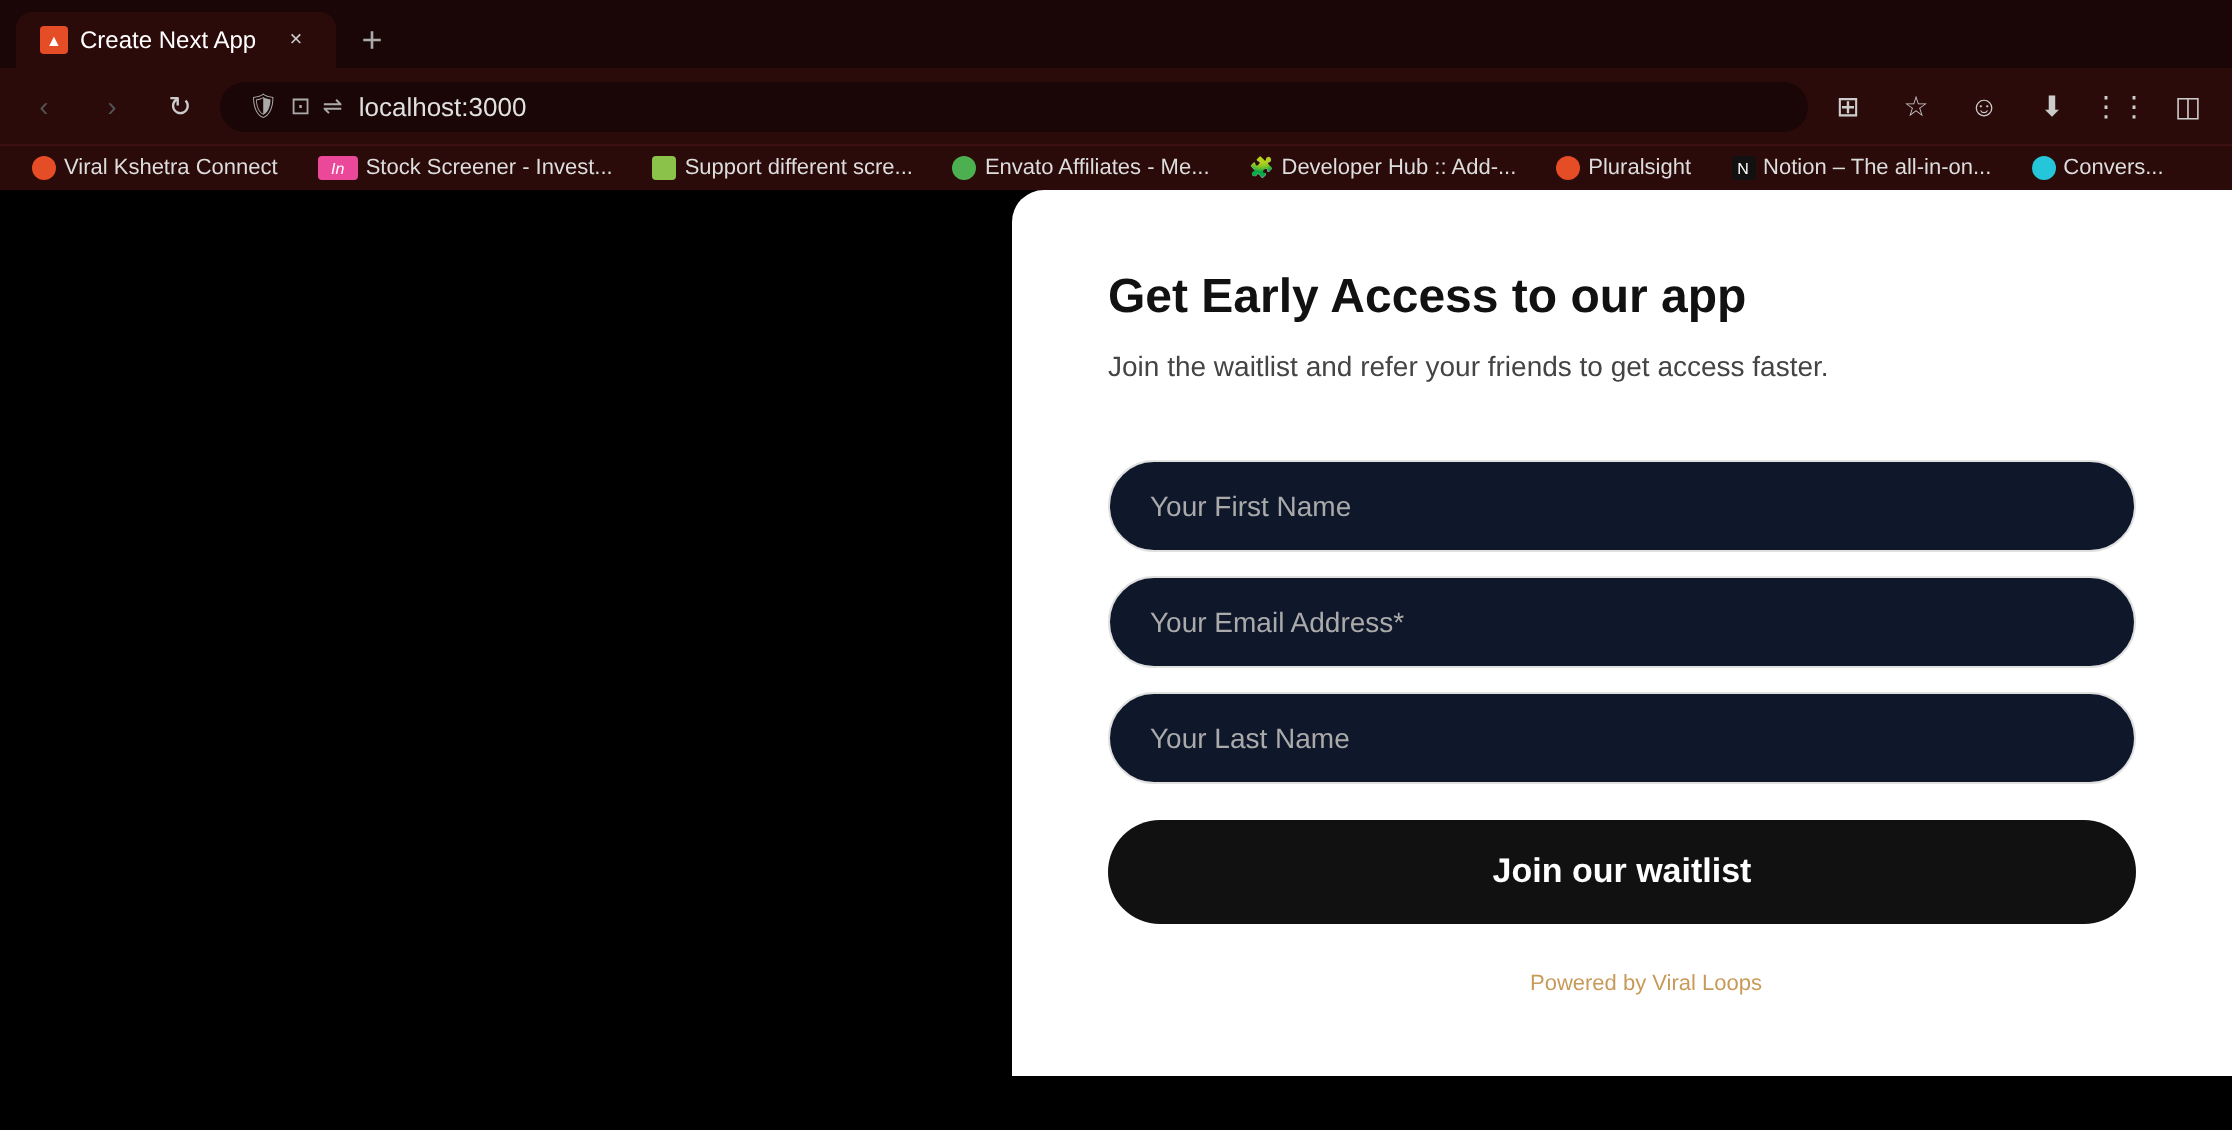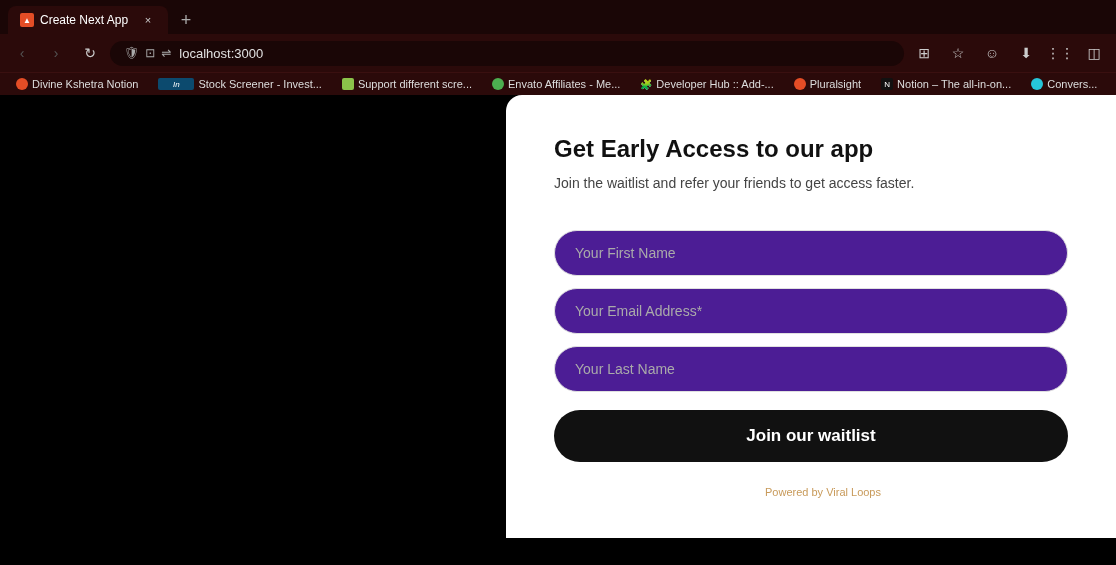--- a/index.html
+++ b/index.html
@@ -241,21 +241,21 @@
     }
 
     .form-input {
       width: 100%;
       padding: 14px 20px;
       border: 1px solid #e0e0e0;
       border-radius: 30px;
       font-size: 14px;
       color: #888;
       outline: none;
-      background: #4c1d95;
+      background: #0f172a;
       font-family: inherit;
     }
 
     .form-input::placeholder {
       color: #aaa;
     }
 
     .submit-btn {
       width: 100%;
       padding: 16px;
@@ -315,24 +315,24 @@
       <div class="toolbar-btn">☺</div>
       <div class="toolbar-btn">⬇</div>
       <div class="toolbar-btn">⋮⋮</div>
       <div class="toolbar-btn">◫</div>
     </div>
   </div>
 
   <div class="bookmarks-bar">
     <div class="bookmark-item">
       <div class="bookmark-favicon" style="background:#e44d26; border-radius:50%; width:12px;height:12px;"></div>
-      <span>Divine Kshetra Notion</span>
-    </div>
-    <div class="bookmark-item">
-      <div class="bookmark-favicon" style="background:#0c4a6e; width:36px;height:12px;border-radius:2px; font-size:8px;color:#fff;display:flex;align-items:center;justify-content:center;font-style:italic;">In</div>
+      <span>Viral Kshetra Connect</span>
+    </div>
+    <div class="bookmark-item">
+      <div class="bookmark-favicon" style="background:#ec4899; width:20px;height:12px;border-radius:2px; font-size:8px;color:#fff;display:flex;align-items:center;justify-content:center;font-style:italic;">In</div>
       <span>Stock Screener - Invest...</span>
     </div>
     <div class="bookmark-item">
       <div class="bookmark-favicon" style="background:#8BC34A; width:12px;height:12px;border-radius:2px;"></div>
       <span>Support different scre...</span>
     </div>
     <div class="bookmark-item">
       <div class="bookmark-favicon" style="background:#4CAF50; width:12px;height:12px;border-radius:50%;"></div>
       <span>Envato Affiliates - Me...</span>
     </div>

